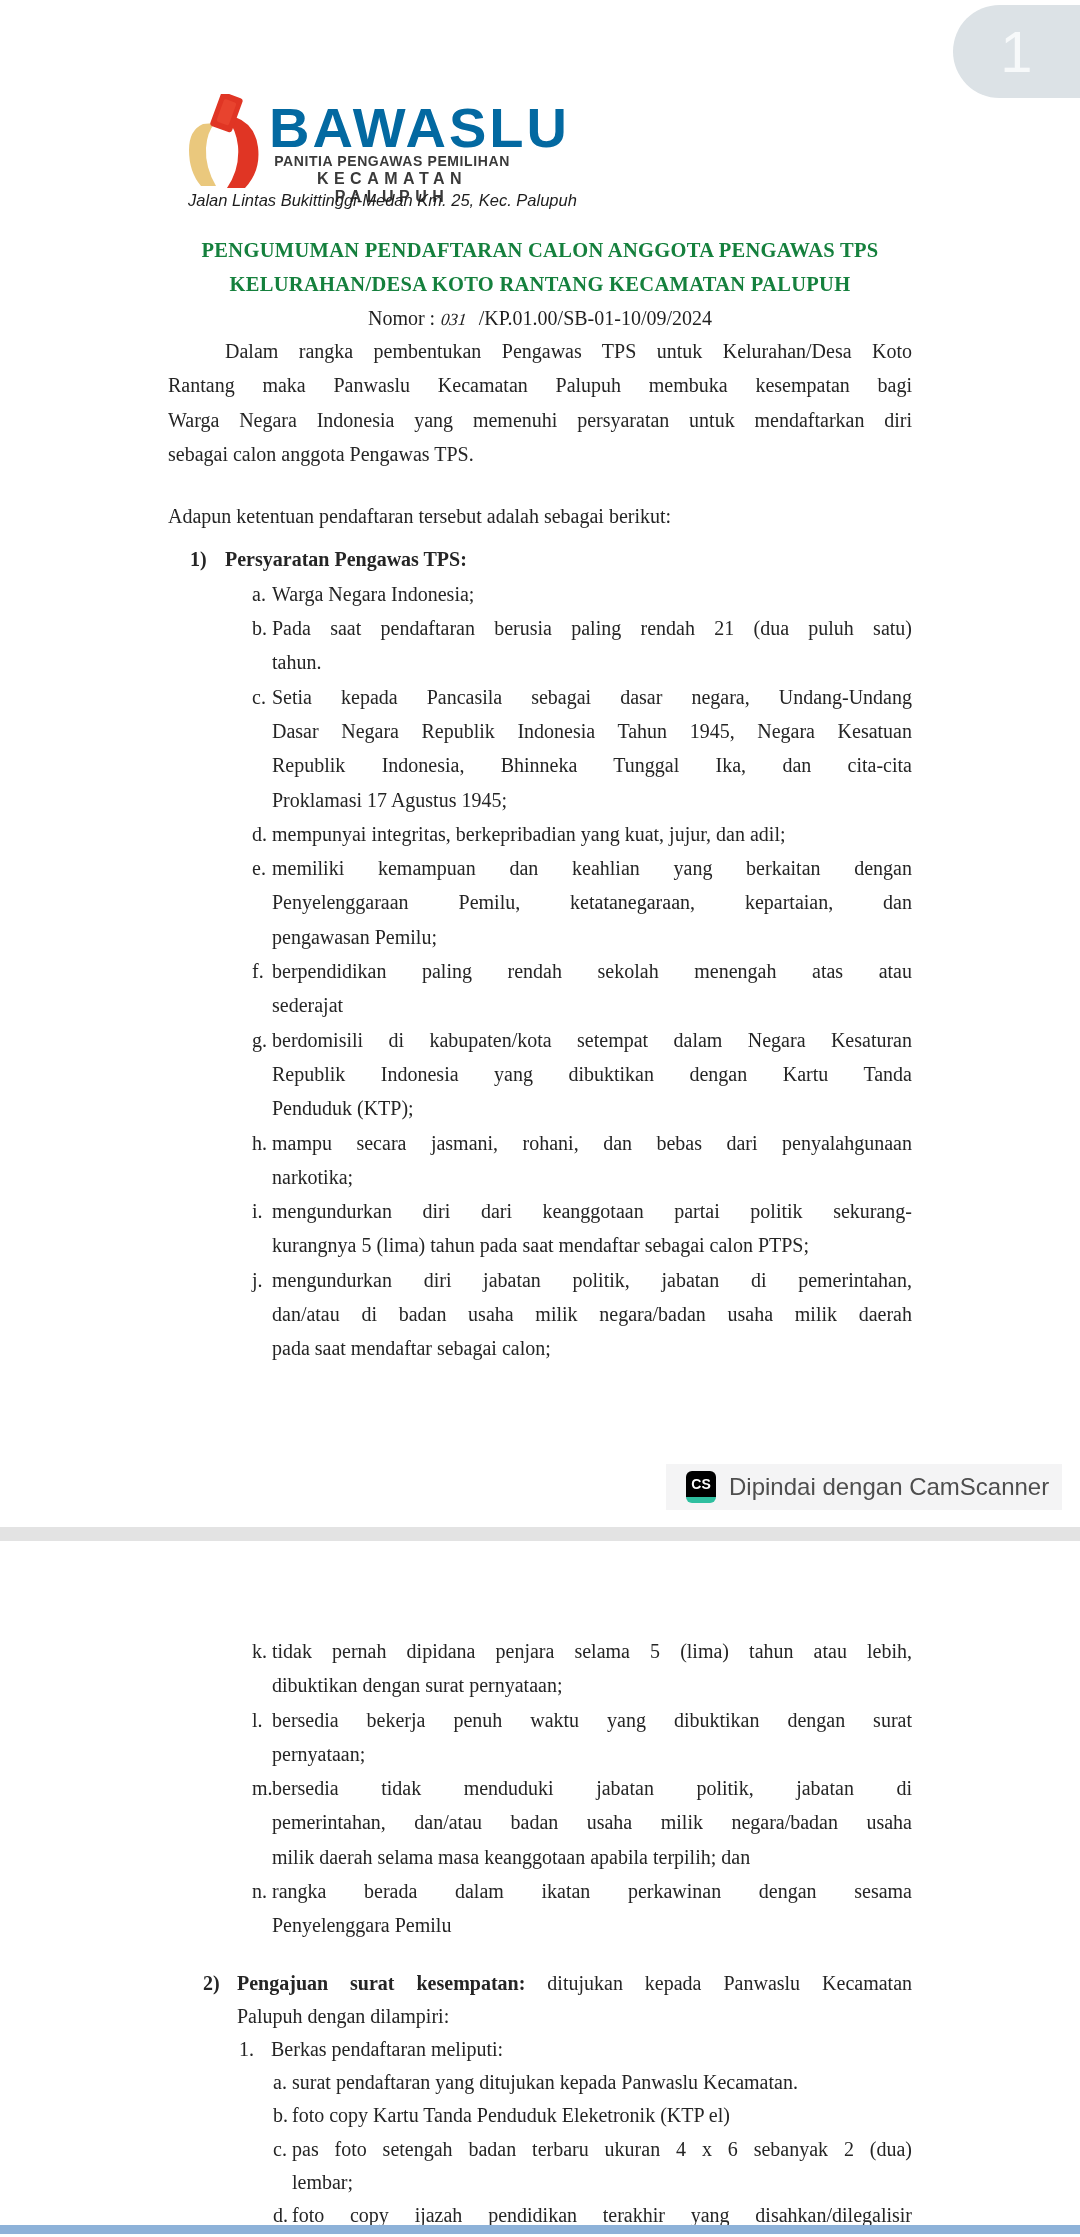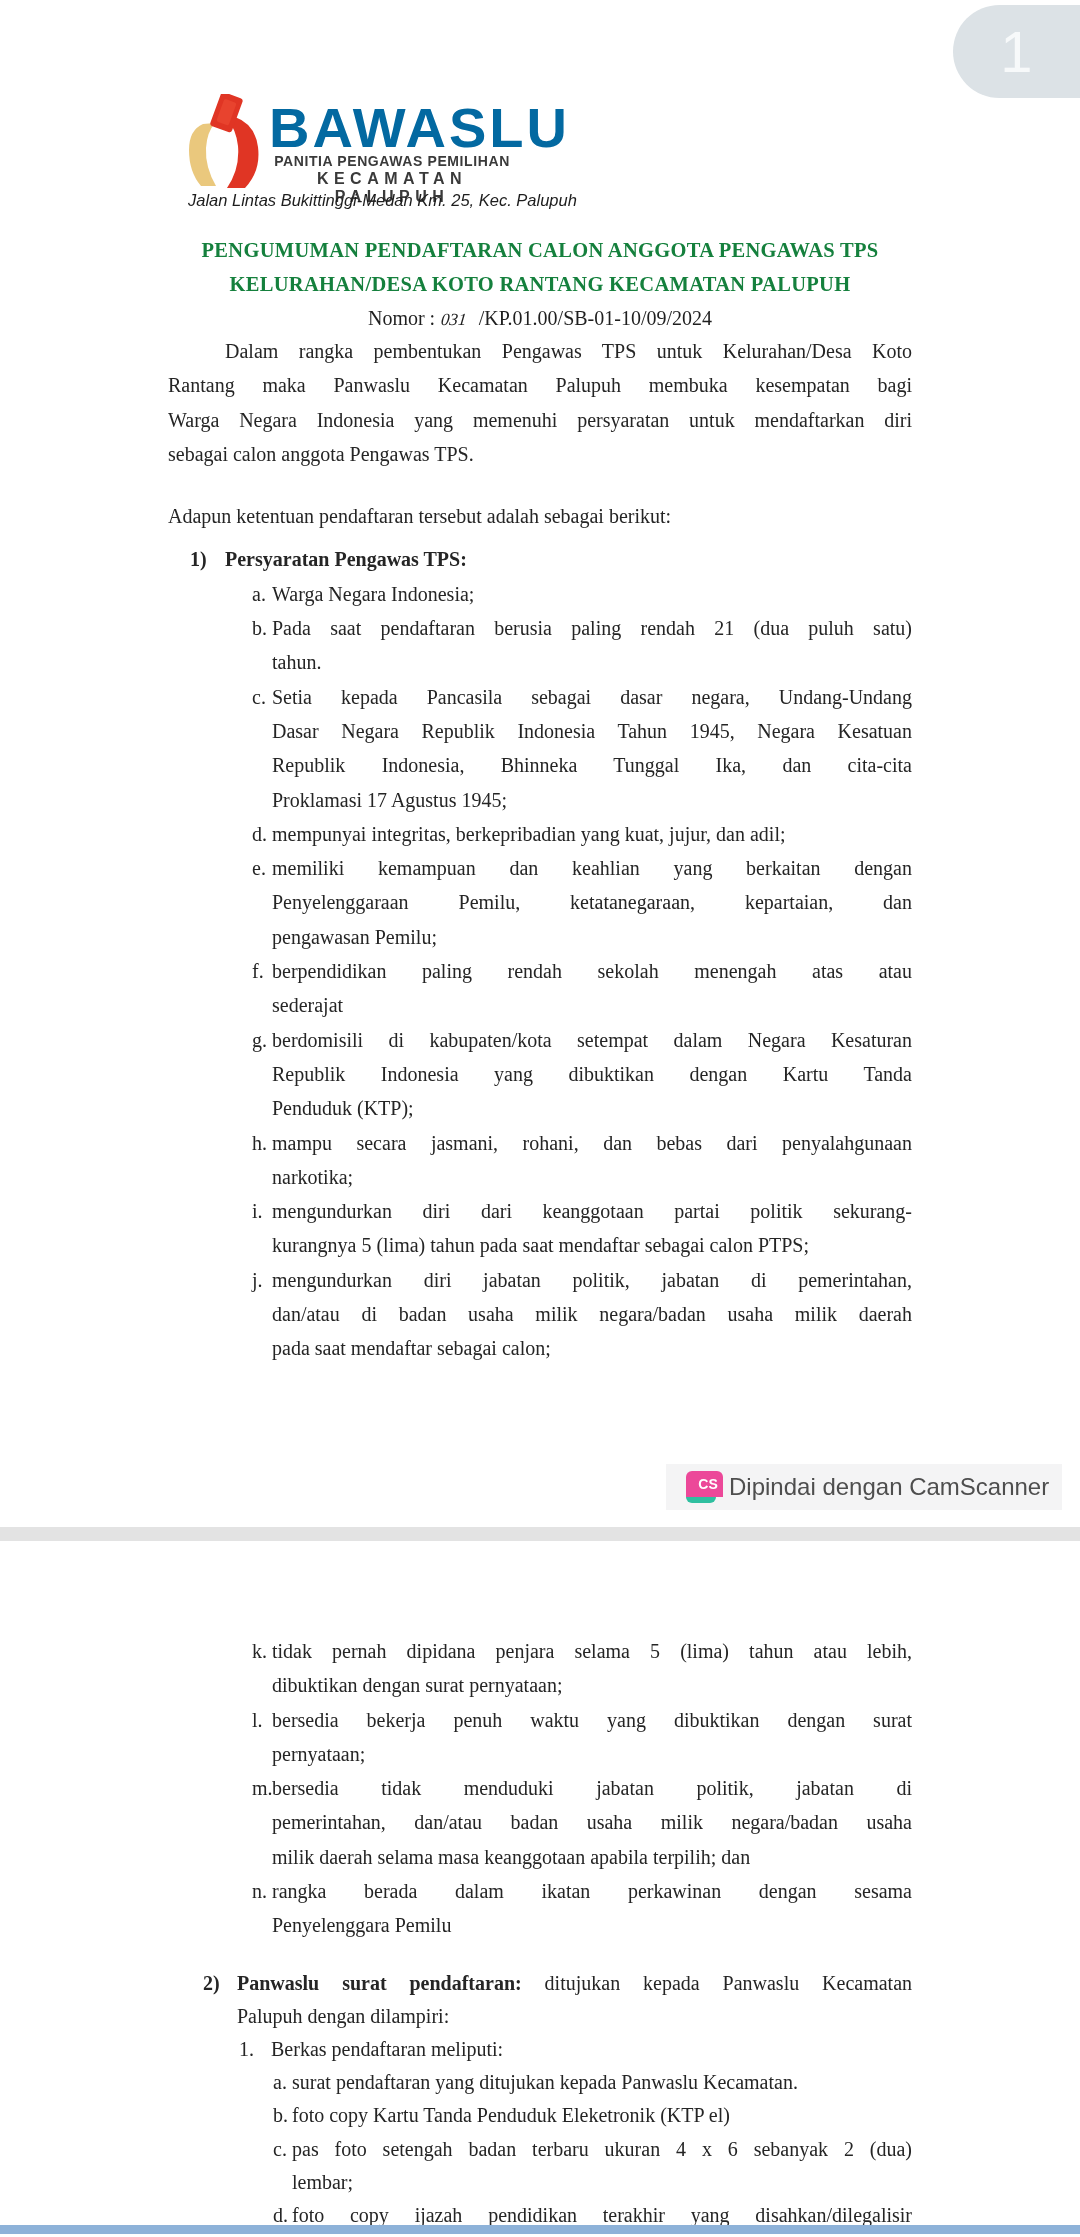--- a/index.html
+++ b/index.html
@@ -50,23 +50,23 @@
   .s2head .hb{font-weight:bold;}
   .s2sub{position:relative;padding-left:103px;}
   .s2sub .m{position:absolute;left:71px;}
   .s2item{position:relative;padding-left:124px;}
   .s2item .m{position:absolute;left:105px;}
 
   
   .cam{position:absolute;left:666px;top:1464px;width:396px;height:46px;background:#f4f4f5;
        display:flex;align-items:center;}
   .cam-icon{margin-left:20px;width:30px;height:32px;}
-  .cs-top{width:30px;height:26px;background:#ec4899;border-radius:6px 6px 0 0;color:#fff;
+  .cs-top{width:30px;height:26px;background:#000000;border-radius:6px 6px 0 0;color:#fff;
           font-family:"Liberation Sans",sans-serif;font-weight:bold;font-size:14px;
-          display:flex;align-items:center;justify-content:center;padding-left:7px;}
+          display:flex;align-items:center;justify-content:center;}
   .cs-bot{width:30px;height:6px;background:#2fbfa0;border-radius:0 0 6px 6px;}
   .cam-text{margin-left:13px;font-family:"Liberation Sans",sans-serif;font-size:24px;color:#4e4e4e;}
 
   
   .bluebar{position:absolute;left:0;top:684px;width:1080px;height:9px;background:#8db2d9;}
 </style>
 </head>
 <body>
 
 <div class="page page1">
@@ -196,21 +196,21 @@
     </div>
     <div class="item">
       <span class="m">n.</span>
       <div class="jl">rangka berada dalam ikatan perkawinan dengan sesama</div>
       <div>Penyelenggara Pemilu</div>
     </div>
 
     <div class="s2">
       <div class="s2head">
         <span class="num">2)</span>
-        <div class="jl"><span class="hb">Panwaslu surat pendaftaran:</span> <span>ditujukan kepada Panwaslu Kecamatan</span></div>
+        <div class="jl"><span class="hb">Pengajuan surat kesempatan:</span> <span>ditujukan kepada Panwaslu Kecamatan</span></div>
         <div>Palupuh dengan dilampiri:</div>
       </div>
       <div class="s2sub">
         <span class="m">1.</span>
         <div>Berkas pendaftaran meliputi:</div>
       </div>
       <div class="s2item">
         <span class="m">a.</span>
         <div>surat pendaftaran yang ditujukan kepada Panwaslu Kecamatan.</div>
       </div>

